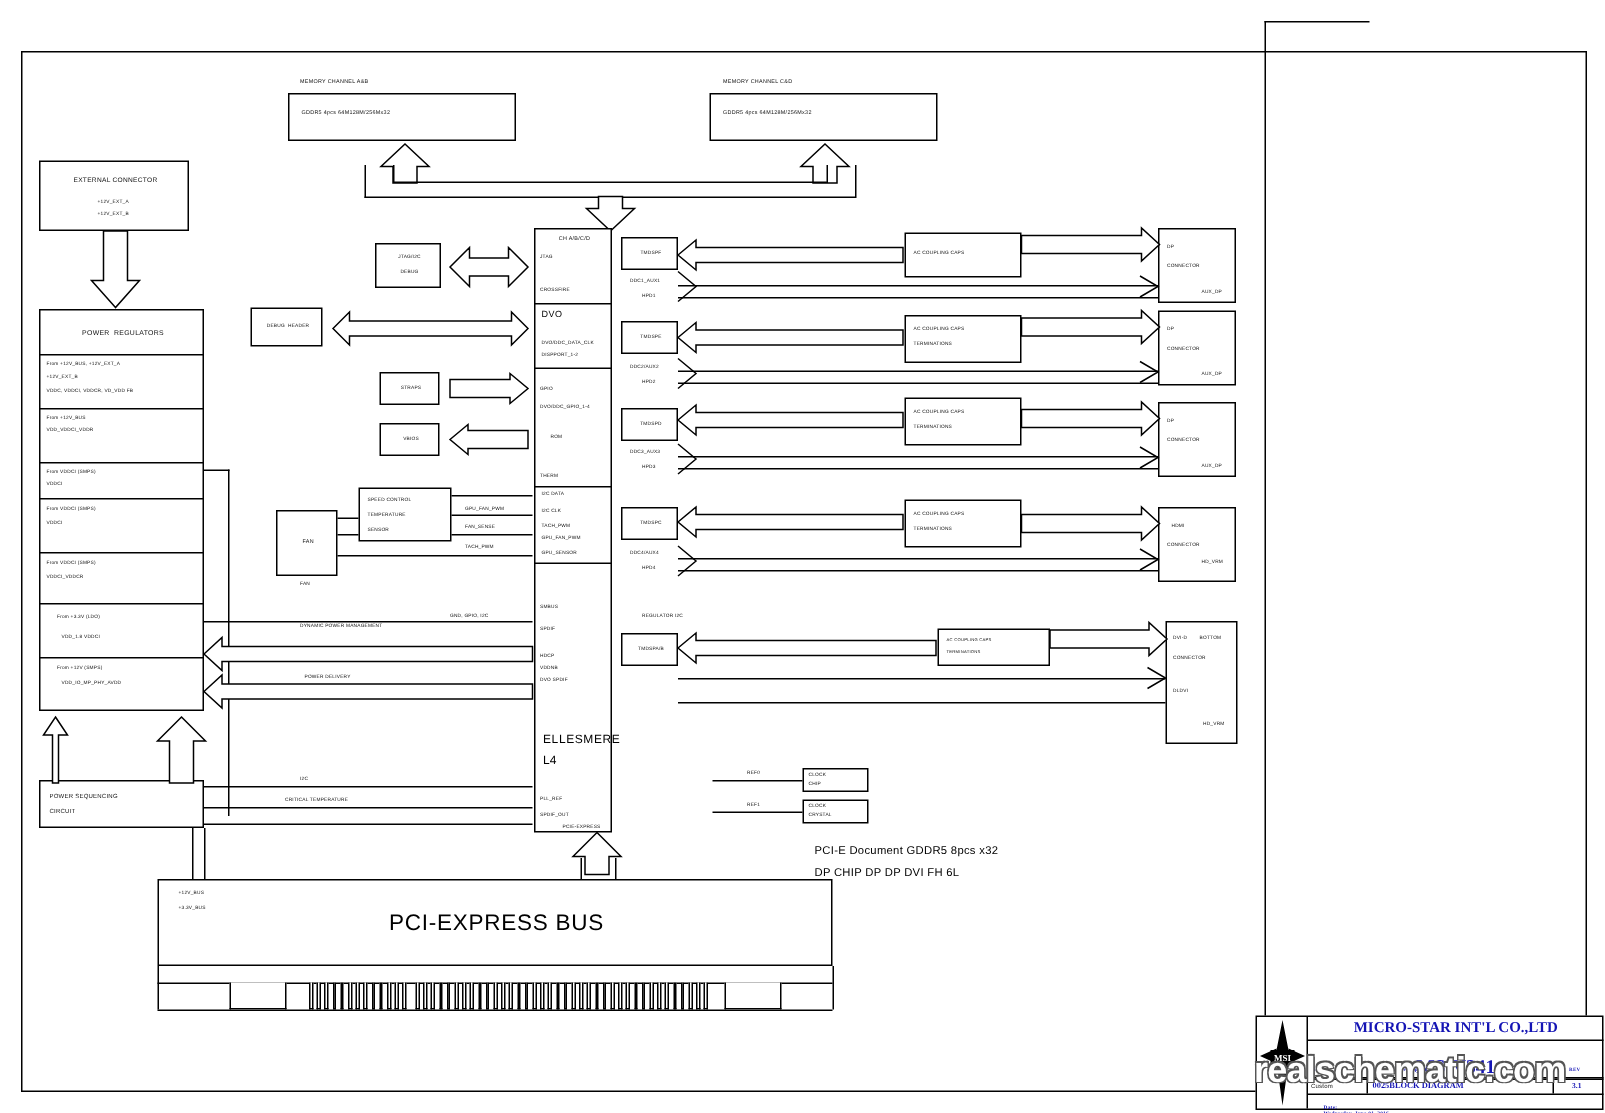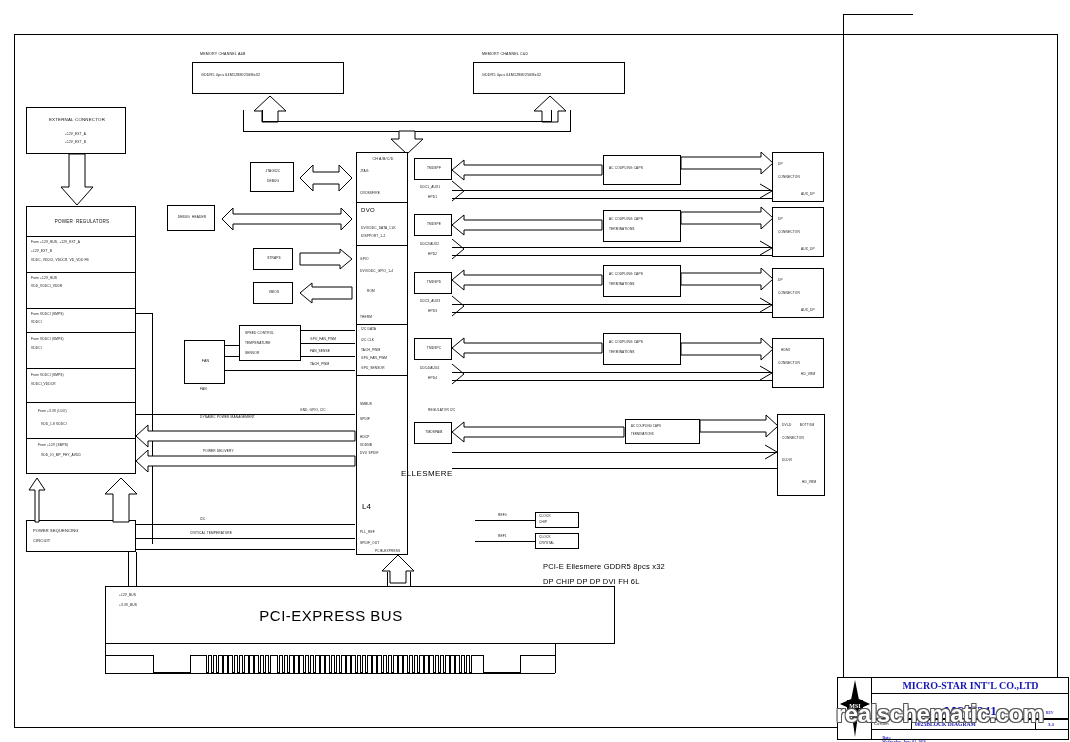--- a/index.html
+++ b/index.html
@@ -194,21 +194,21 @@
     <div class="lbl tiny2" style="left:3px;top:39px;">CROSSFIRE</div>
     <div class="lbl tiny2" style="left:3px;top:105px;">GPIO</div>
     <div class="lbl tiny2" style="left:3px;top:117px;">DVO/DDC_GPIO_1-4</div>
     <div class="lbl tiny2" style="left:10px;top:137px;">ROM</div>
     <div class="lbl tiny2" style="left:3px;top:163px;">THERM</div>
     <div class="lbl tiny2" style="left:3px;top:250px;">SMBUS</div>
     <div class="lbl tiny2" style="left:3px;top:265px;">SPDIF</div>
     <div class="lbl tiny2" style="left:3px;top:283px;">HDCP</div>
     <div class="lbl tiny2" style="left:3px;top:291px;">VDDNB</div>
     <div class="lbl tiny2" style="left:3px;top:299px;">DVO SPDIF</div>
-    <div id="ellesmere" class="lbl" style="left:5px;top:316px;margin-left:39px;">ELLESMERE</div>
+    <div id="ellesmere" class="lbl" style="left:5px;top:335px;">ELLESMERE</div>
     <div id="gpurev" class="lbl" style="left:5px;top:349px;font-size:8px;">L4</div>
     <div class="lbl tiny2" style="left:3px;top:378px;">PLL_REF</div>
     <div class="lbl tiny2" style="left:3px;top:389px;">SPDIF_OUT</div>
     <div class="lbl tiny2" style="left:18px;top:397px;">PCIE-EXPRESS</div>
   </div>
 
   <div class="box" style="left:356px;top:202px;width:52px;height:44px;">
     <div class="lbl mid" style="left:4px;top:4px;font-size:6px;">DVO</div>
     <div class="lbl tiny2" style="left:4px;top:24px;">DVO/DDC_DATA_CLK</div>
     <div class="lbl tiny2" style="left:4px;top:32px;">DISPPORT_1-2</div>
@@ -377,24 +377,24 @@
   </div>
   <div class="box" style="left:535px;top:533px;width:44px;height:16px;">
     <div class="lbl tiny2" style="left:3px;top:2px;">CLOCK</div>
     <div class="lbl tiny2" style="left:3px;top:8px;">CRYSTAL</div>
   </div>
   <div class="ln h" style="left:475px;top:520px;width:60px;"></div>
   <div class="ln h" style="left:475px;top:541px;width:60px;"></div>
   <div class="lbl tiny2" style="left:498px;top:514px;">REF0</div>
   <div class="lbl tiny2" style="left:498px;top:535px;">REF1</div>
 
-  <div class="lbl note" style="left:543px;top:563px;">PCI-E Ellesmere GDDR5 8pcs x32</div>
+  <div class="lbl note" style="left:543px;top:563px;">PCI-E Document GDDR5 8pcs x32</div>
   <div class="lbl note" style="left:543px;top:578px;">DP CHIP DP DP DVI FH 6L</div>
 
-  <div class="box" style="left:105px;top:586px;width:510px;height:58px;">
+  <div class="box" style="left:105px;top:586px;width:450px;height:58px;">
     <div id="pcieLabel" class="lbl ctr" style="left:0;top:20px;width:450px;">PCI-EXPRESS BUS</div>
     <div class="lbl tiny2" style="left:13px;top:7px;">+12V_BUS</div>
     <div class="lbl tiny2" style="left:13px;top:17px;">+3.3V_BUS</div>
   </div>
 
   <div class="ln h" style="left:105px;top:655px;width:450px;"></div>
   <div class="ln v" style="left:105px;top:644px;height:29px;"></div>
   <div class="ln v" style="left:555px;top:644px;height:29px;"></div>
   <div class="ln h" style="left:105px;top:673px;width:450px;"></div>
   <div class="finger" style="left:153px;top:655px;width:38px;height:18px;border-top:none;"></div>

